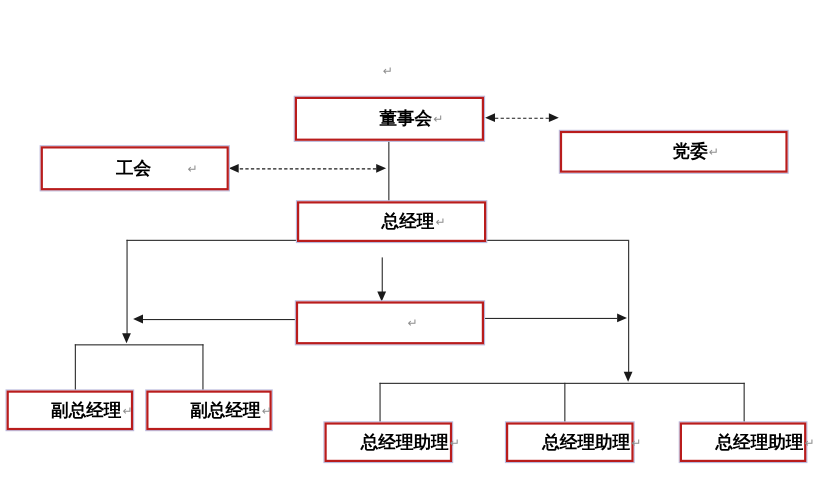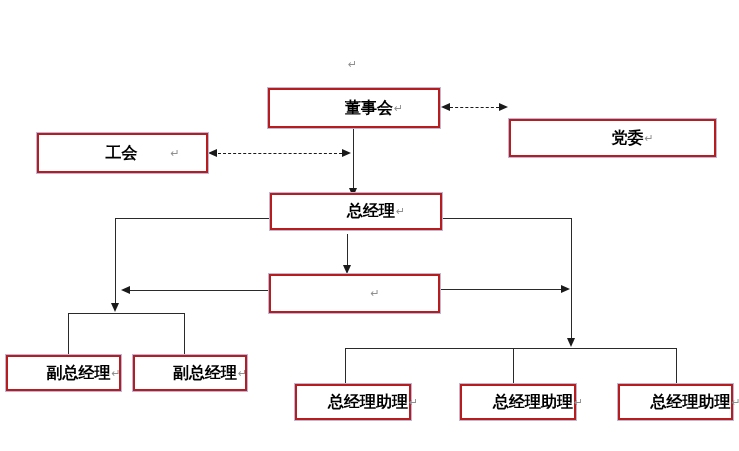--- a/index.html
+++ b/index.html
@@ -120,21 +120,21 @@
   <div class="node" style="left:509px; top:89px;  width:207px; height:38px;margin-top:30px;">
     <span>党委</span>
       <span class="pmark">↵</span>
   </div>
 
   <div class="node" style="left:37px;  top:133px; width:171px; height:40px;gap:32px;">
     <span>工会</span>
       <span class="pmark">↵</span>
   </div>
 
-  <div class="node" style="left:270px; top:193px; width:172px; height:37px;">
+  <div class="node" style="left:270px; top:183px; width:172px; height:37px;">
     <span>总经理</span>
       <span class="pmark">↵</span>
   </div>
 
   <div class="node" style="left:269px; top:274px; width:171px; height:39px;">
       <span class="pmark">↵</span>
   </div>
 
   <div class="node" style="left:6px;   top:355px; width:115px; height:36px;">
     <span>副总经理</span>

